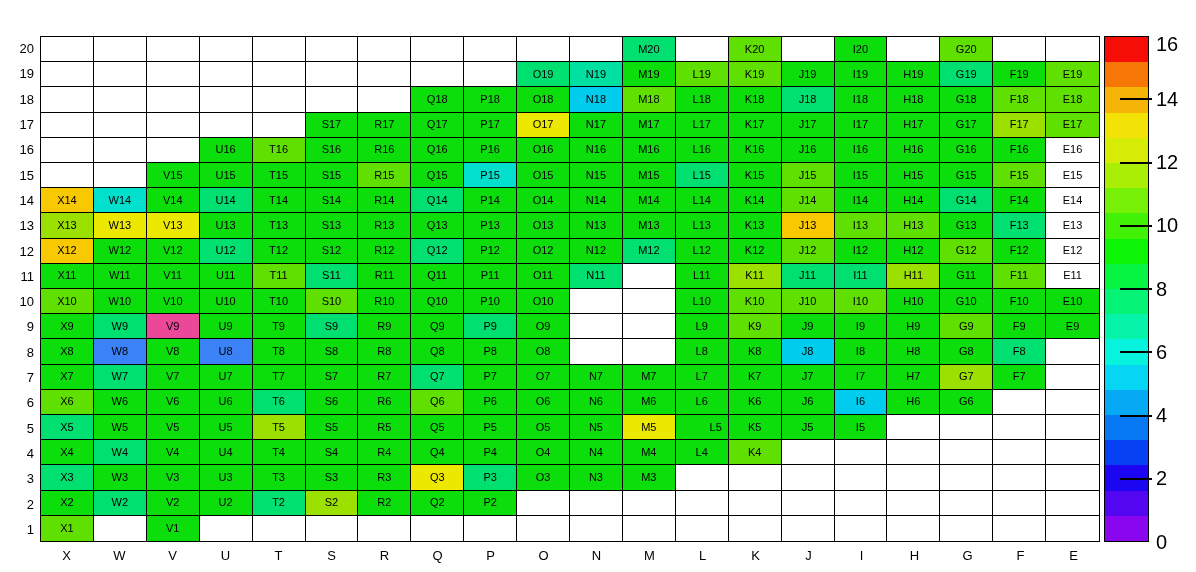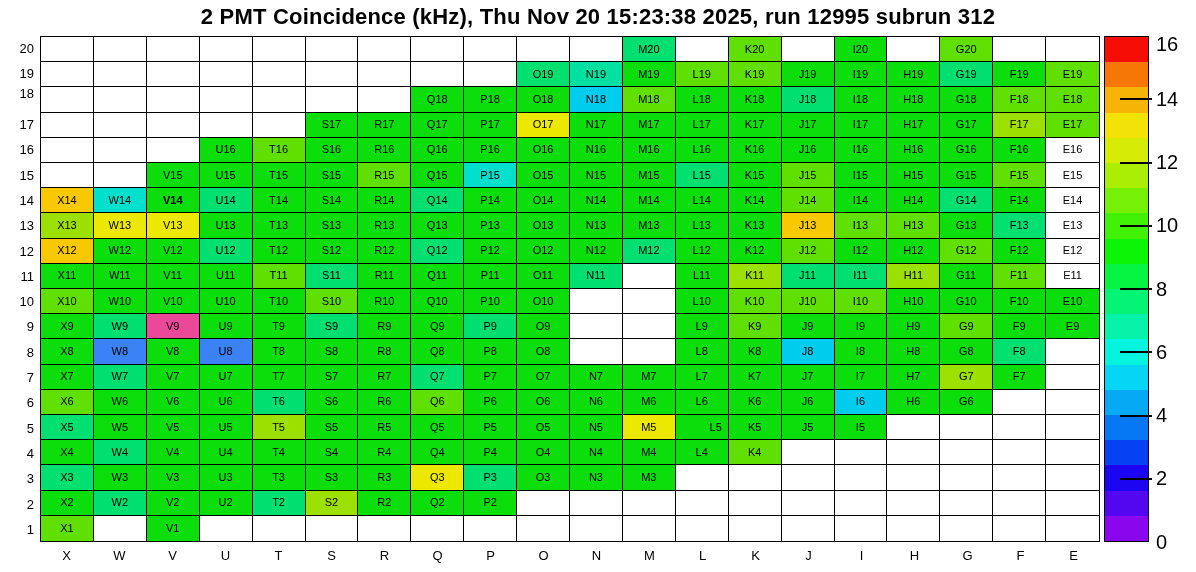--- a/index.html
+++ b/index.html
@@ -43,21 +43,20 @@
   }
   .cblab{
     position:absolute;left:1156px;width:38px;font-size:20px;
     display:flex;align-items:center;
   }
 </style>
 </head>
 <body>
 
 <div class="canvas">
-  <div class="title">2 PMT Coincidence (kHz), Thu Nov 20 15:23:38 2025, run 12995 subrun 312</div>
   <div class="frame" id="grid">
       <div class="cell"></div>
       <div class="cell"></div>
       <div class="cell"></div>
       <div class="cell"></div>
       <div class="cell"></div>
       <div class="cell"></div>
       <div class="cell"></div>
       <div class="cell"></div>
       <div class="cell"></div>
@@ -327,21 +326,21 @@
       </div>
       <div class="cell last-col" style="background: rgb(255, 255, 255); text-align: right;">
         <span>E15</span>
       </div>
       <div class="cell" style="background: rgb(248, 200, 0);">
         <span>X14</span>
       </div>
       <div class="cell" style="background: rgb(0, 224, 204);">
         <span>W14</span>
       </div>
-      <div class="cell" style="background: rgb(12, 222, 12); font-weight: bold;">
+      <div class="cell" style="background: rgb(12, 222, 12);">
         <span>V14</span>
       </div>
       <div class="cell" style="background: rgb(0, 224, 112);">
         <span>U14</span>
       </div>
       <div class="cell" style="background: rgb(12, 222, 12);">
         <span>T14</span>
       </div>
       <div class="cell" style="background: rgb(12, 222, 12);">
         <span>S14</span>
@@ -1049,21 +1048,21 @@
       <div class="cell last-row"></div>
       <div class="cell last-row"></div>
       <div class="cell last-row"></div>
       <div class="cell last-row"></div>
       <div class="cell last-row"></div>
       <div class="cell last-col last-row"></div>
     </div>
   <div id="yaxis">
       <div class="ylab" style="top: 36px; height: 25.3px;">20</div>
       <div class="ylab" style="top: 61.3px; height: 25.3px;">19</div>
-      <div class="ylab" style="top: 81px; height: 25.3px;">18</div>
+      <div class="ylab" style="top: 87px; height: 25.3px;">18</div>
       <div class="ylab" style="top: 111.9px; height: 25.3px;">17</div>
       <div class="ylab" style="top: 137.2px; height: 25.3px;">16</div>
       <div class="ylab" style="top: 162.5px; height: 25.3px;">15</div>
       <div class="ylab" style="top: 187.8px; height: 25.3px;">14</div>
       <div class="ylab" style="top: 213.1px; height: 25.3px;">13</div>
       <div class="ylab" style="top: 238.4px; height: 25.3px;">12</div>
       <div class="ylab" style="top: 263.7px; height: 25.3px;">11</div>
       <div class="ylab" style="top: 289px; height: 25.3px;">10</div>
       <div class="ylab" style="top: 314.3px; height: 25.3px;">9</div>
       <div class="ylab" style="top: 339.6px; height: 25.3px;">8</div>

